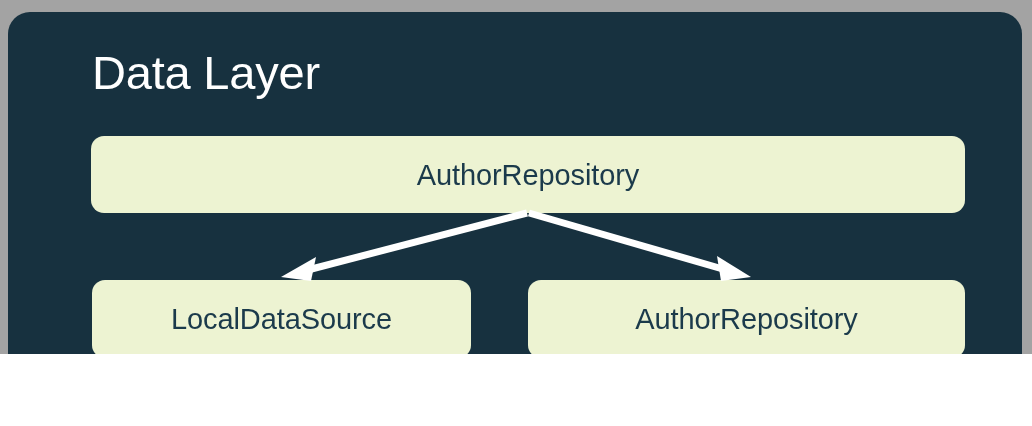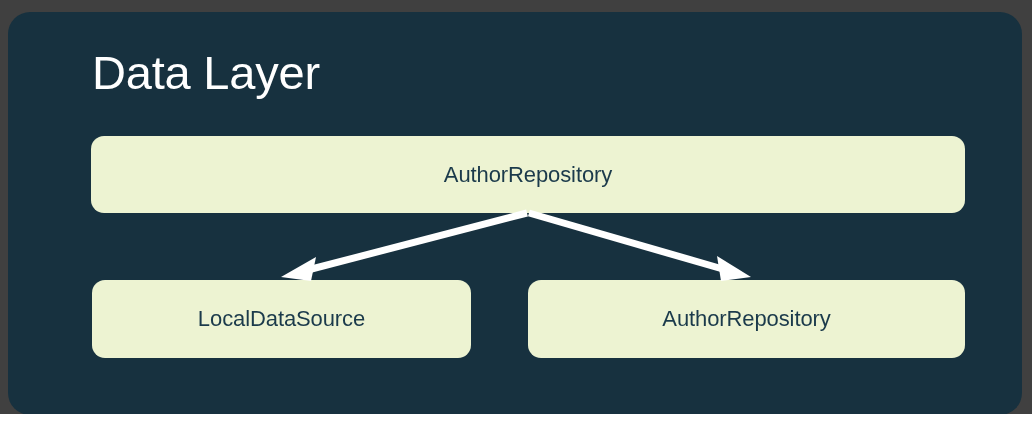--- a/index.html
+++ b/index.html
@@ -9,22 +9,22 @@
     background: #ffffff;
   }
   body {
     font-family: "Liberation Sans", sans-serif;
     -webkit-font-smoothing: antialiased;
   }
 
   #canvas {
     position: relative;
     width: 1032px;
-    height: 414px;
-    background: #404040;
+    height: 354px;
+    background: #a3a3a3;
     overflow: hidden;
   }
 
   
   .layer-panel {
     position: absolute;
     left: 8px;
     top: 12px;
     width: 1014px;
     height: 403px;
@@ -50,21 +50,21 @@
   .node {
     position: absolute;
     background: #edf3d2;
     border-radius: 13px;
     display: flex;
     align-items: center;
     justify-content: center;
     box-sizing: border-box;
   }
   .node-label {
-    font-size: 22px;
+    font-size: 29px;
     line-height: 34px;
     font-weight: 400;
     letter-spacing: -0.1px;
     color: #1b3a4b;
     white-space: nowrap;
   }
 
   #node-repository {
     left: 91px;
     top: 136px;

